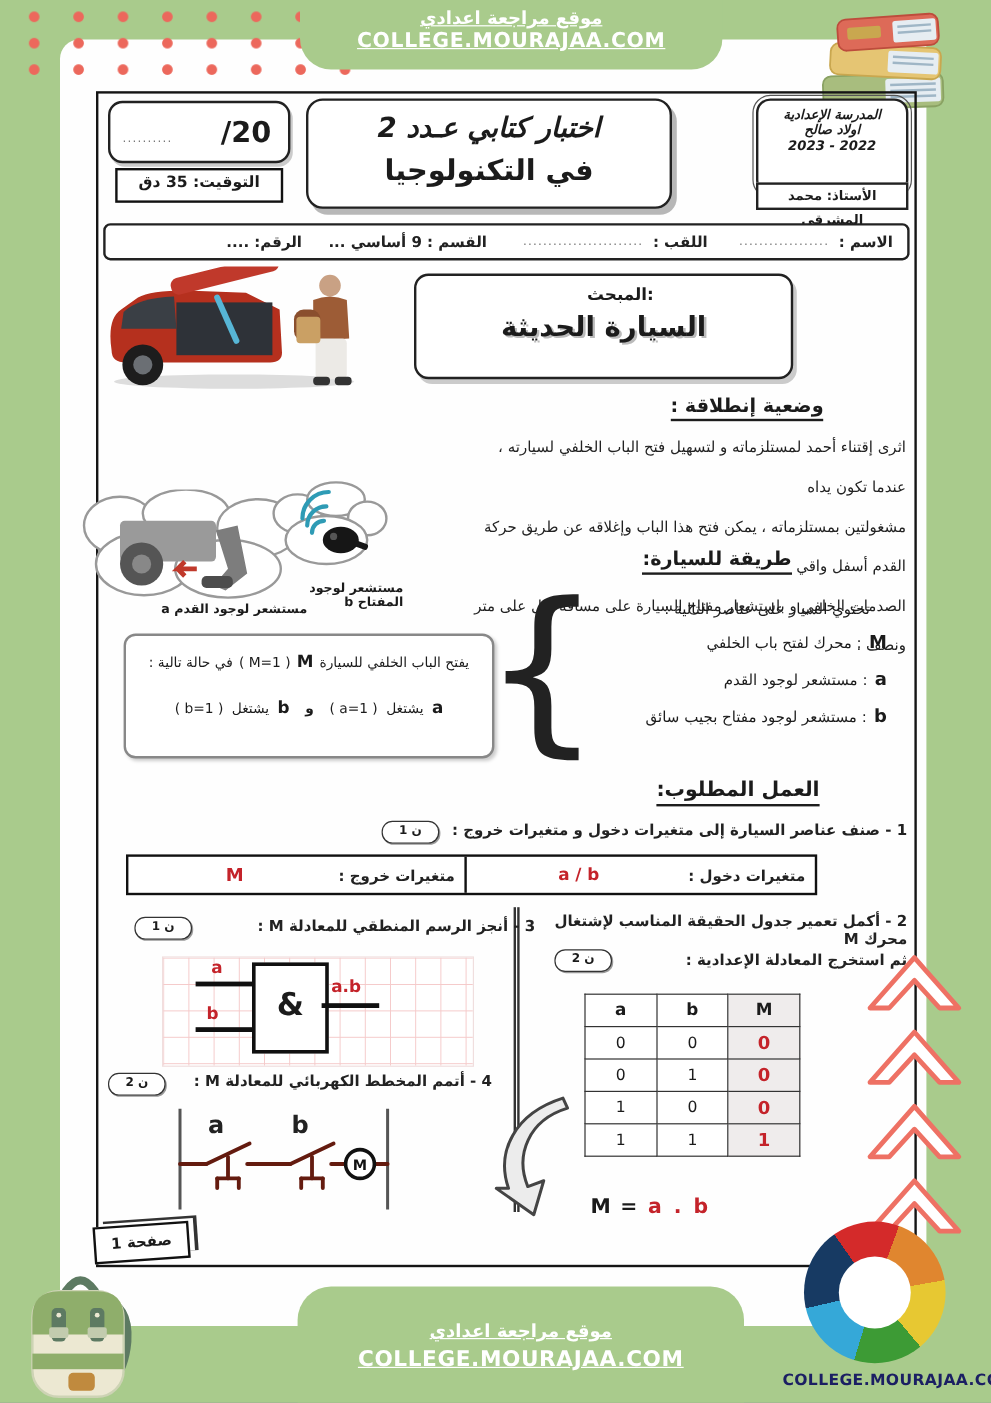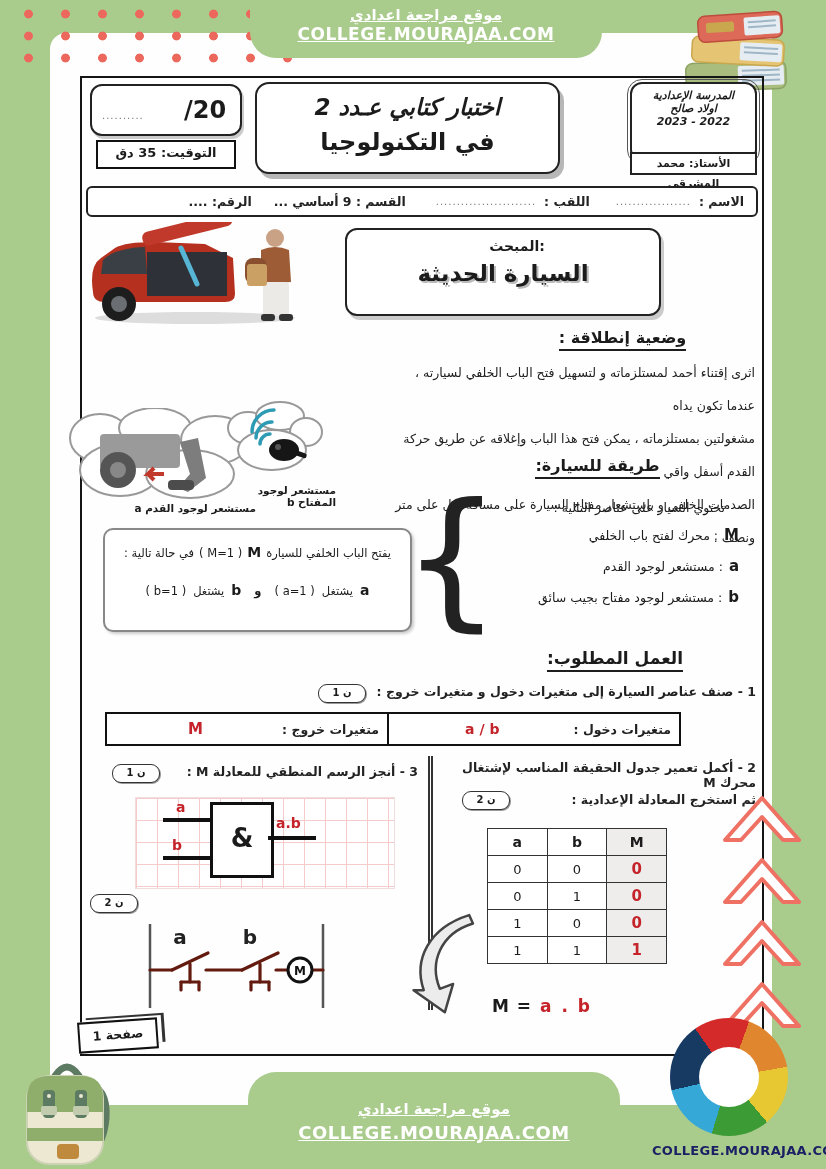--- a/index.html
+++ b/index.html
@@ -273,32 +273,33 @@
       <td class="mcol mval">0</td>
     </tr>
     <tr>
       <td>1</td>
       <td>1</td>
       <td class="mcol mval">1</td>
     </tr>
   </tbody>
     </table>
 
-  <div class="abs rtl q" style="left:158px;top:764px;width:260px;">3 - أنجز الرسم المنطقي للمعادلة M :</div>
+  <div class="abs rtl q" style="left:158px;top:764px;width:260px;padding-left:28px;">3 - أنجز الرسم المنطقي للمعادلة M :</div>
   <div class="badge" style="left:112px;top:764px;">ن 1</div>
 
   <div class="abs grid" style="left:135px;top:797px;width:258px;height:90px;"></div>
   <div class="abs gate" style="left:210px;top:802px;width:58px;height:70px;font-size:26px;line-height:66px;">&amp;</div>
   <div class="abs wire" style="left:163px;top:818px;width:47px;height:4px;"></div>
   <div class="abs wire" style="left:163px;top:856px;width:47px;height:4px;"></div>
   <div class="abs wire" style="left:268px;top:836px;width:48px;height:4px;"></div>
   <div class="abs red b" style="left:176px;top:799px;font-size:14px;">a</div>
   <div class="abs red b" style="left:172px;top:837px;font-size:14px;">b</div>
   <div class="abs red b" style="left:276px;top:815px;font-size:14px;">a.b</div>
 
+  <div class="abs rtl q" style="left:140px;top:893px;width:270px;">4 - أتمم المخطط الكهربائي للمعادلة M :</div>
   <div class="badge" style="left:90px;top:894px;">ن 2</div>
 
   <svg class="abs" style="left:142px;top:918px;" width="190" height="96" viewBox="0 0 190 96">
     <line x1="8" y1="6" x2="8" y2="90" stroke="#555" stroke-width="2.5"></line>
     <line x1="181" y1="6" x2="181" y2="90" stroke="#555" stroke-width="2.5"></line>
     <g stroke="#641b0f" stroke-width="3.2" fill="none" stroke-linecap="round">
       <line x1="8" y1="52" x2="30" y2="52"></line>
       <line x1="30" y1="52" x2="66" y2="35"></line>
       <line x1="64" y1="52" x2="100" y2="52"></line>
       <line x1="100" y1="52" x2="136" y2="35"></line>

